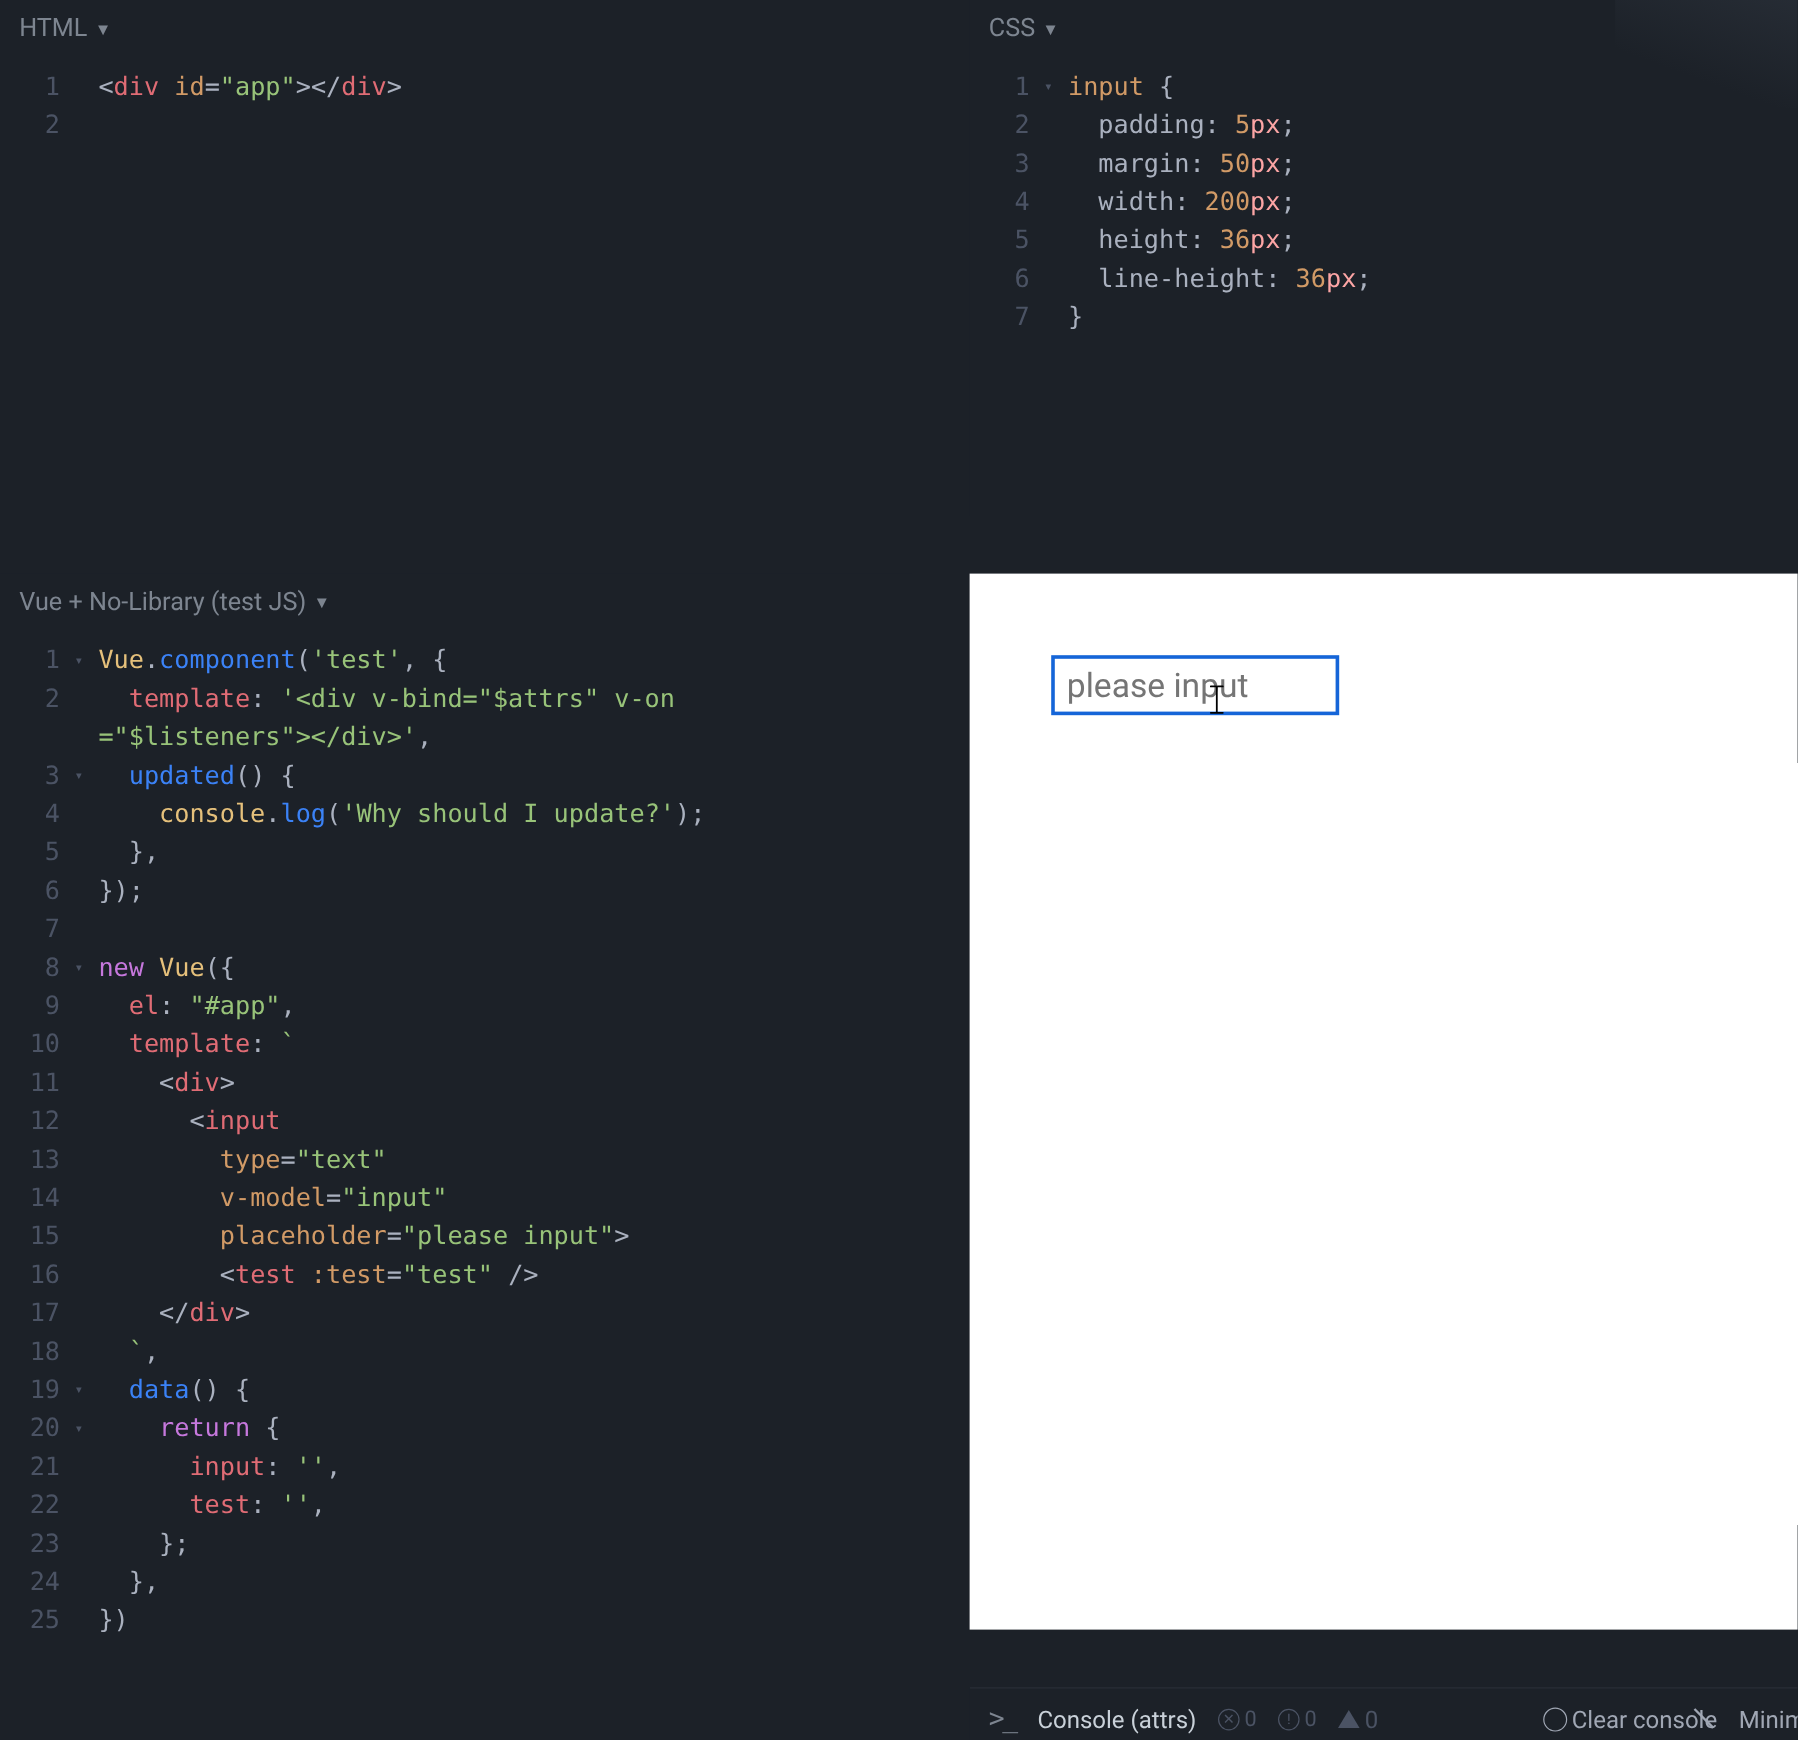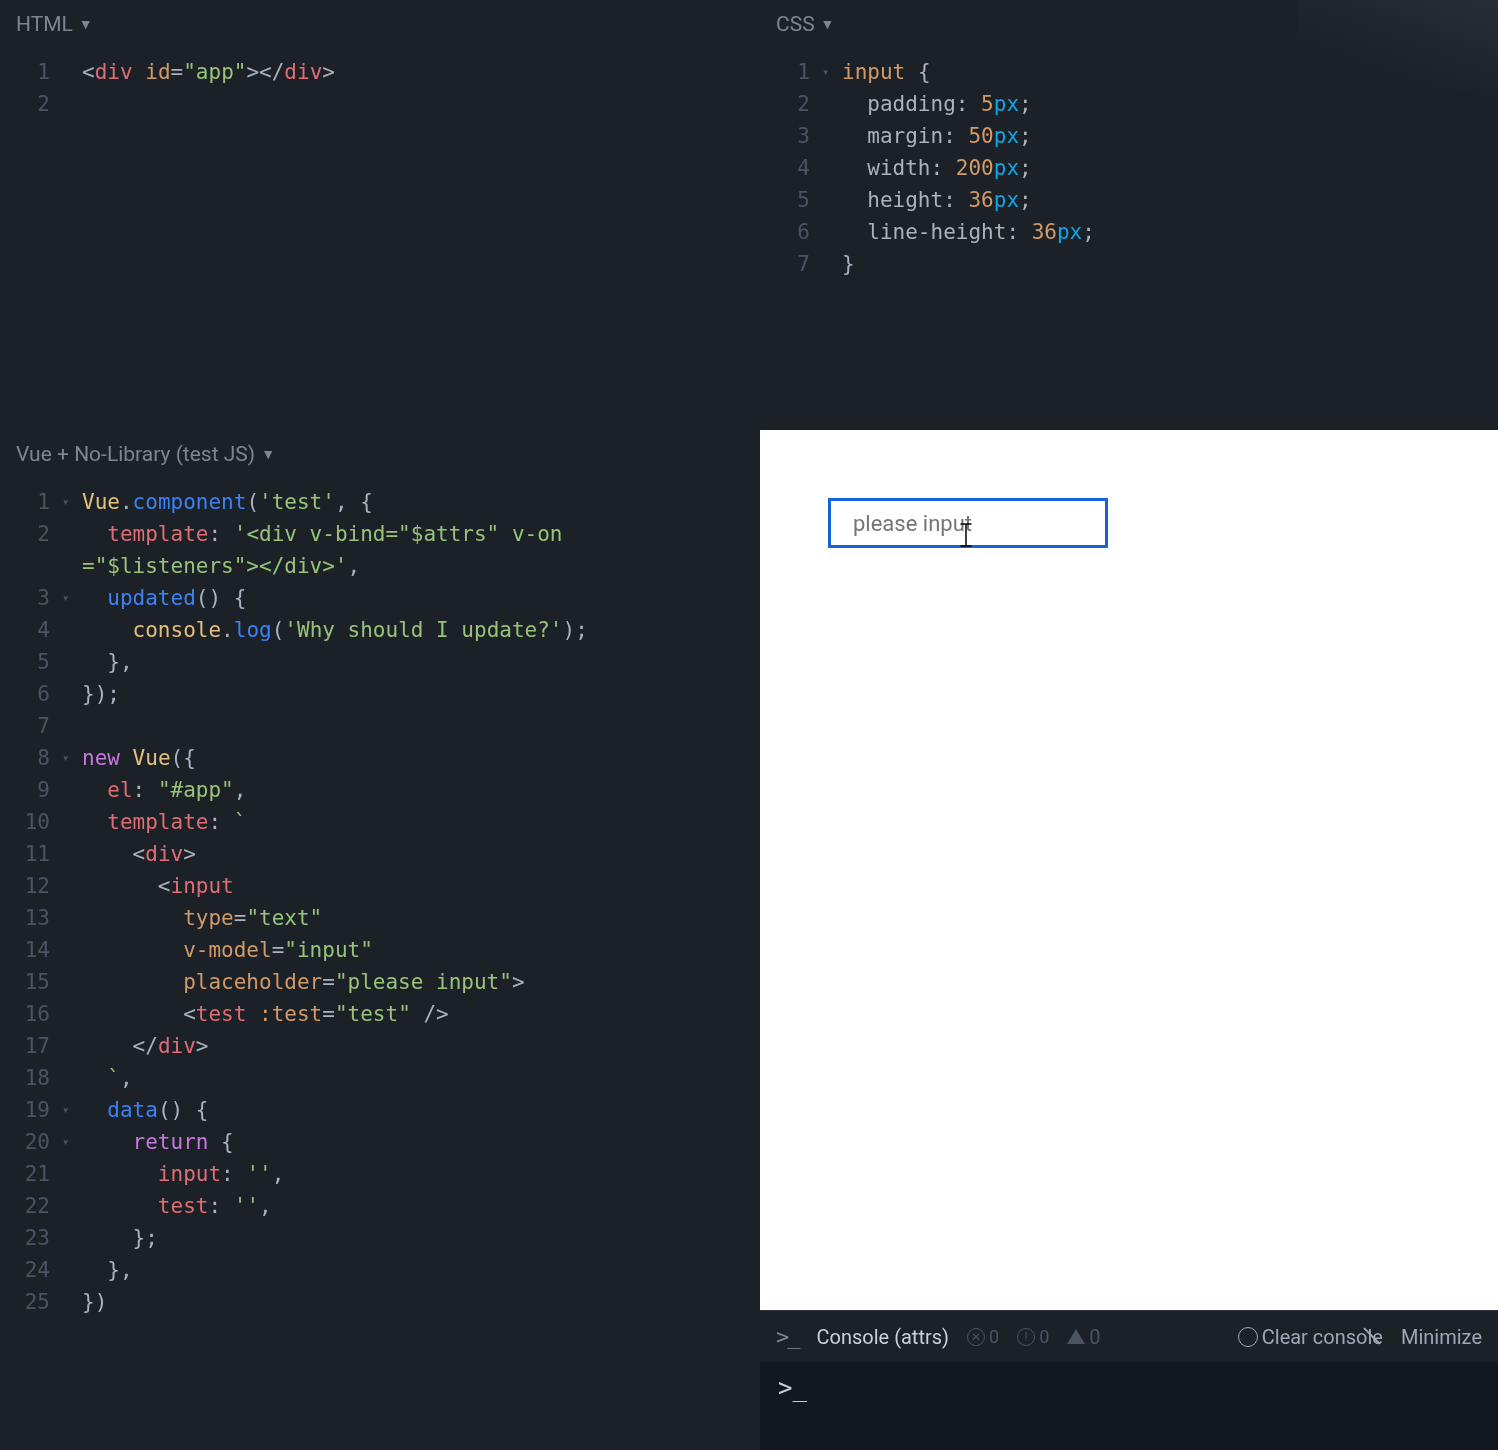--- a/index.html
+++ b/index.html
@@ -11,20 +11,21 @@
   height: 1450px;
   overflow: hidden;
 }
 
 .grid {
   display: grid;
   grid-template-columns: 760px 738px;
   grid-template-rows: 430px 880px 140px;
   width: 1498px;
   height: 1450px;
+  gap: 48px;
 }
 
 .panel {
   background: #1c2128;
   position: relative;
   overflow: hidden;
 }
 
 .panel-header {
   display: flex;
@@ -79,39 +80,39 @@
 .t-punc { color: #aab1bf; }
 .t-kw { color: #c678dd; }
 .t-fn { color: #3b82f6; }
 .t-fn2 { color: #e5c07b; }
 .t-id { color: #e06c75; }
 
 
 .c-sel { color: #d19a66; }
 .c-prop { color: #aab1bf; }
 .c-val { color: #d19a66; }
-.c-unit { color: #0ea5e9; }
+.c-unit { color: #fca5a5; }
 .c-brace { color: #aab1bf; }
 
 .html-panel { grid-column: 1; grid-row: 1; }
 .css-panel { grid-column: 2; grid-row: 1; }
 .js-panel { grid-column: 1; grid-row: 2 / span 2; }
 .output-panel { grid-column: 2; grid-row: 2; background: #ffffff; }
 .console-panel { grid-column: 2; grid-row: 3; background: #1c2128; }
 
 .output-inner {
   padding: 0;
 }
 .output-input {
   margin: 68px 0 0 68px;
-  width: 280px;
+  width: 240px;
   height: 50px;
-  padding: 5px 22px;
+  padding: 5px 10px;
   border: 3px solid #1565d8;
-  font-size: 22px;
+  font-size: 28px;
   color: #333;
   outline: none;
   font-family: inherit;
 }
 .output-input::placeholder { color: #757575; }
 
 .cursor-ibeam {
   position: absolute;
   left: 196px;
   top: 92px;

